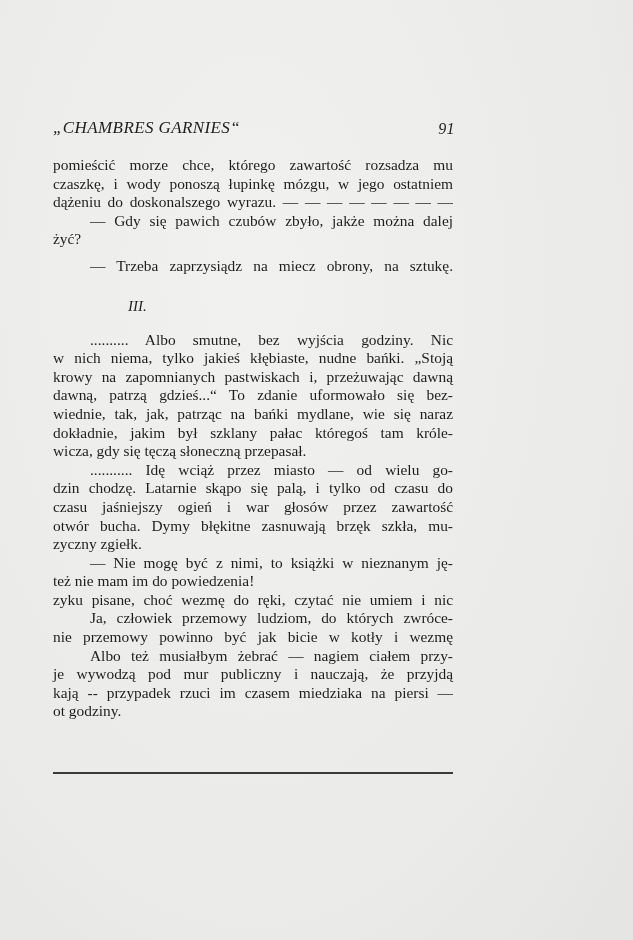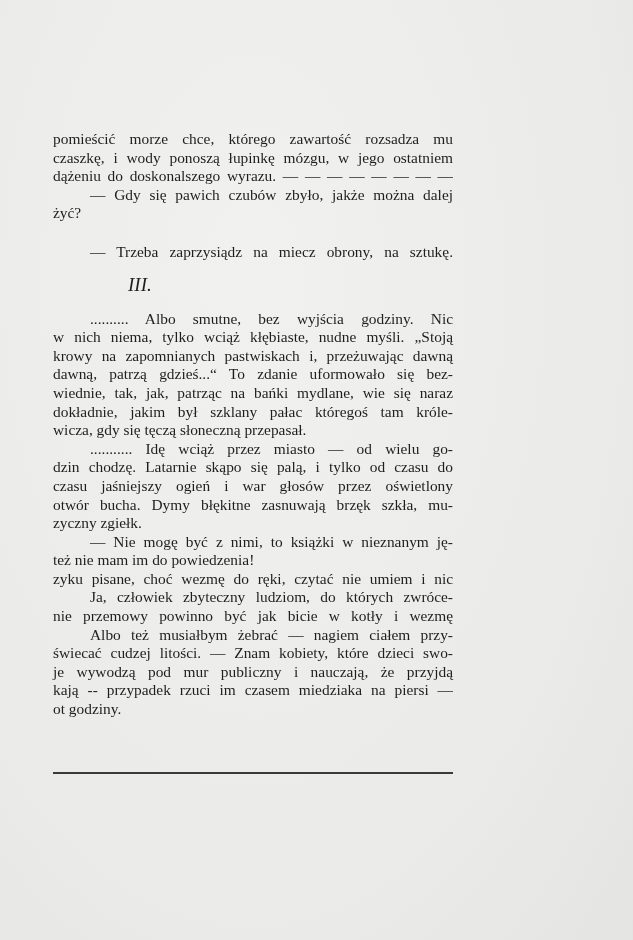--- a/index.html
+++ b/index.html
@@ -12,72 +12,75 @@
     position: relative;
   }
   .page { position: absolute; left: 53px; top: 118px; width: 400px; }
   .header { position: relative; height: 26px; font-style: italic; font-size: 17px; letter-spacing: 0.4px; }
   .header .title { position: absolute; left: 0; top: 0; }
   .header .pageno { position: absolute; right: -2px; top: 2px; font-size: 16px; }
   .body { margin-top: 12px; font-size: 15.4px; line-height: 18.6px; }
   .line { display: block; white-space: nowrap; text-align: justify; text-align-last: justify; height: 18.6px; }
   .line.last { text-align-last: left; }
   .indent { padding-left: 37px; }
-  .section { font-style: italic; font-size: 19px; padding-left: 75px; margin-top: 14px; margin-bottom: 14px; height: 20px; }
+  .section { font-style: italic; font-size: 15px; padding-left: 75px; margin-top: 21px; margin-bottom: 14px; height: 20px; }
   .rule { position: absolute; left: 53px; top: 772px; width: 400px; height: 1.5px; background: #3a3a3a; }
 </style>
 </head>
 <body>
 
 <div class="page">
+  <div class="header">
+    <span class="title">„CHAMBRES GARNIES“</span>
+    <span class="pageno">91</span>
+  </div>
 
   <div class="body">
     <div>
       <span class="line">pomieścić morze chce, którego zawartość rozsadza mu</span>
       <span class="line">czaszkę, i wody ponoszą łupinkę mózgu, w jego ostatniem</span>
       <span class="line">dążeniu do doskonalszego wyrazu. — — — — — — — —</span>
     </div>
     <div>
       <span class="line indent">— Gdy się pawich czubów zbyło, jakże można dalej</span>
       <span class="line last">żyć?</span>
     </div>
-    <div style="margin-top:20px">
+    <div style="margin-top:8px">
       <span class="line indent">— Trzeba zaprzysiądz na miecz obrony, na sztukę.</span>
     </div>
 
     <div class="section">III.</div>
 
     <div>
       <span class="line indent">.......... Albo smutne, bez wyjścia godziny. Nic</span>
-      <span class="line">w nich niema, tylko wciąż kłębiaste, nudne myśli. „Stoją</span>
+      <span class="line">w nich niema, tylko jakieś kłębiaste, nudne bańki. „Stoją</span>
       <span class="line">krowy na zapomnianych pastwiskach i, przeżuwając dawną</span>
       <span class="line">dawną, patrzą gdzieś...“ To zdanie uformowało się bez-</span>
       <span class="line">wiednie, tak, jak, patrząc na bańki mydlane, wie się naraz</span>
       <span class="line">dokładnie, jakim był szklany pałac któregoś tam króle-</span>
       <span class="line last">wicza, gdy się tęczą słoneczną przepasał.</span>
     </div>
     <div>
       <span class="line indent">........... Idę wciąż przez miasto — od wielu go-</span>
       <span class="line">dzin chodzę. Latarnie skąpo się palą, i tylko od czasu do</span>
-      <span class="line">czasu jaśniejszy ogień i war głosów przez oświetlony</span>
+      <span class="line">czasu jaśniejszy ogień i war głosów przez zawartość</span>
       <span class="line">otwór bucha. Dymy błękitne zasnuwają brzęk szkła, mu-</span>
       <span class="line last">zyczny zgiełk.</span>
     </div>
     <div>
       <span class="line indent">— Nie mogę być z nimi, to książki w nieznanym ję-</span>
       <span class="line last">też nie mam im do powiedzenia!</span>
       <span class="line">zyku pisane, choć wezmę do ręki, czytać nie umiem i nic</span>
     </div>
     <div>
-      <span class="line indent">Ja, człowiek zbyteczny ludziom, do których zwróce-</span>
+      <span class="line indent">Ja, człowiek przemowy ludziom, do których zwróce-</span>
       <span class="line">nie przemowy powinno być jak bicie w kotły i wezmę</span>
     </div>
     <div>
       <span class="line indent">Albo też musiałbym żebrać — nagiem ciałem przy-</span>
-      <span class="line">świecać cudzej litości. — Znam kobiety, które dzieci swo-</span>
       <span class="line">je wywodzą pod mur publiczny i nauczają, że przyjdą</span>
       <span class="line">kają -- przypadek rzuci im czasem miedziaka na piersi —</span>
       <span class="line last">ot godziny.</span>
     </div>
   </div>
 </div>
 
 <div class="rule"></div>
 
 </body></html>

